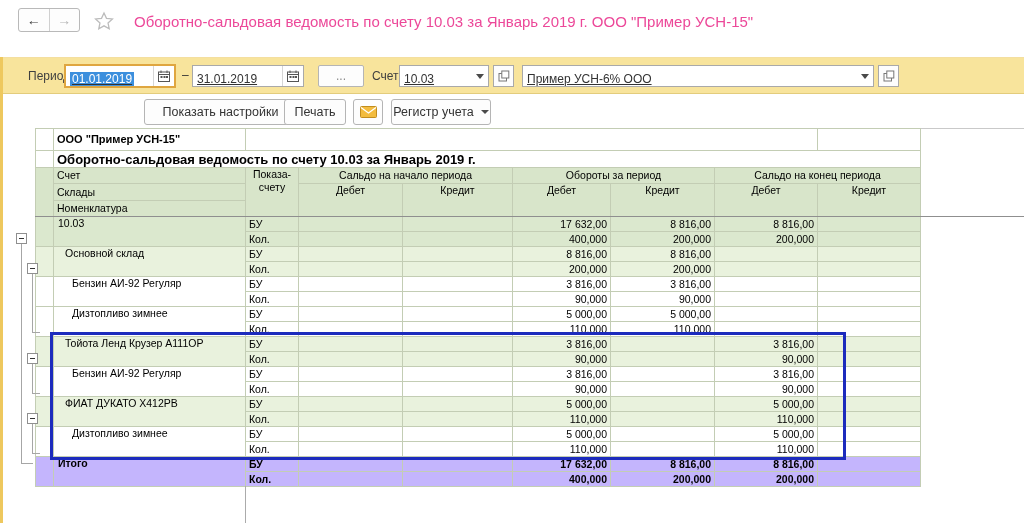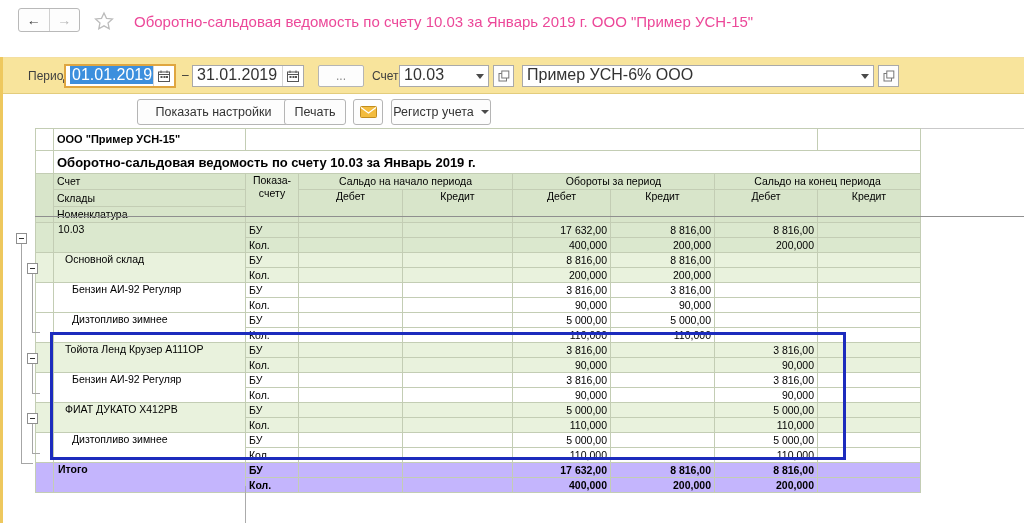--- a/index.html
+++ b/index.html
@@ -14,21 +14,21 @@
   .navbtn.back{color:#3a3a3a;border-right:1px solid #d0d0d0;font-weight:bold;}
   .navbtn.fwd{color:#b5b5b5;font-weight:bold;}
   .star{position:absolute;left:93px;top:10px;}
   .wintitle{position:absolute;left:134px;top:13px;font-size:15px;color:#ec4899;white-space:nowrap;}
 
   
   .filterbar{position:absolute;left:0;top:57px;width:1024px;height:37px;background:#f8e49c;
              border-top:1px solid #f4dfa0;border-bottom:1px solid #e3cc7c;box-sizing:border-box;}
   .flabel{position:absolute;top:11px;font-size:12px;color:#3f3f3f;}
   .field{position:absolute;background:#fff;border:1px solid #a9a9a9;box-sizing:border-box;height:22px;
-         font-size:16px;display:flex;align-items:flex-start;}
+         font-size:12px;display:flex;align-items:flex-end;text-decoration:underline;}
   .field .txt{flex:1;padding-left:4px;white-space:nowrap;overflow:hidden;}
   .field.focus{border:2px solid #dfa640;height:24px;}
   .sel{background:#3c8fdd;color:#fff;padding:1px 2px;}
   .calbtn{width:20px;height:100%;display:flex;align-items:center;justify-content:center;
           border-left:1px solid #d6d6d6;background:#fff;}
   .combo-arrow{width:16px;height:100%;display:flex;align-items:center;justify-content:center;}
   .tri{width:0;height:0;border-left:4px solid transparent;border-right:4px solid transparent;
        border-top:5px solid #4a4a4a;}
   .sqbtn{position:absolute;top:7px;width:21px;height:22px;background:#fdfdfd;border:1px solid #a9a9a9;
          box-sizing:border-box;display:flex;align-items:center;justify-content:center;}
@@ -47,21 +47,21 @@
   .abtn .tri{margin-left:7px;border-top-width:4px;}
 
   
   .sheet{position:absolute;left:0;top:128px;width:1024px;height:395px;background:#fff;}
   .yellowstrip{position:absolute;left:0;top:57px;width:3px;height:466px;background:#eec85e;}
 
   table.rep{position:absolute;left:35px;top:0;border-collapse:collapse;table-layout:fixed;
             font-size:10.5px;color:#000;}
   table.rep td{border:1px solid #c3cdb4;padding:0 3px;line-height:13px;overflow:hidden;
                white-space:nowrap;box-sizing:border-box;}
-  tr.rowA{height:22px;} tr.rowB{height:23px;}
+  tr.rowA{height:22px;} tr.rowB{height:17px;}
   tr.h1{height:16px;} tr.h2{height:17px;} tr.h3{height:16px;}
   tbody tr{height:15px;}
   td.hdr{background:#d8e5ca;}
   td.center{text-align:center;}
   td.c-val{text-align:right;}
   td.c-narrow{padding:0;}
   td.noborder{border:none;}
   td.company{font-weight:bold;font-size:11px;border-right:1px solid #c3cdb4;}
   td.reptitle{font-weight:bold;font-size:13px;border-left:none;border-right:none;
               border-top:none;border-bottom:none;overflow:visible;}
@@ -170,21 +170,21 @@
     </div>
     <div class="sqbtn" style="left:878px">
       <svg width="12" height="12" viewBox="0 0 12 12">
           <rect x="1" y="3.5" width="7.5" height="7.5" fill="#fff" stroke="#777"></rect>
           <rect x="3.8" y="1" width="7" height="7" fill="#fff" stroke="#777"></rect>
         </svg>
     </div>
   </div>
 
   <div class="actionbar">
-    <div class="abtn" style="left:137px;width:153px">Показать настройки</div>
+    <div class="abtn" style="left:144px;width:153px">Показать настройки</div>
     <div class="abtn" style="left:284px;width:62px">Печать</div>
     <div class="abtn" style="left:353px;width:30px;padding:0">
       <svg width="17" height="12" viewBox="0 0 17 12">
           <rect x="0.5" y="0.5" width="16" height="11" rx="1" fill="#f3bc3e" stroke="#c28d1e"></rect>
           <path d="M1 1.5 L8.5 7 L16 1.5" fill="none" stroke="#fff" stroke-width="1.2"></path>
         </svg>
     </div>
     <div class="abtn" style="left:391px;width:100px">
       <span>Регистр учета</span>
       <span class="tri"></span>

